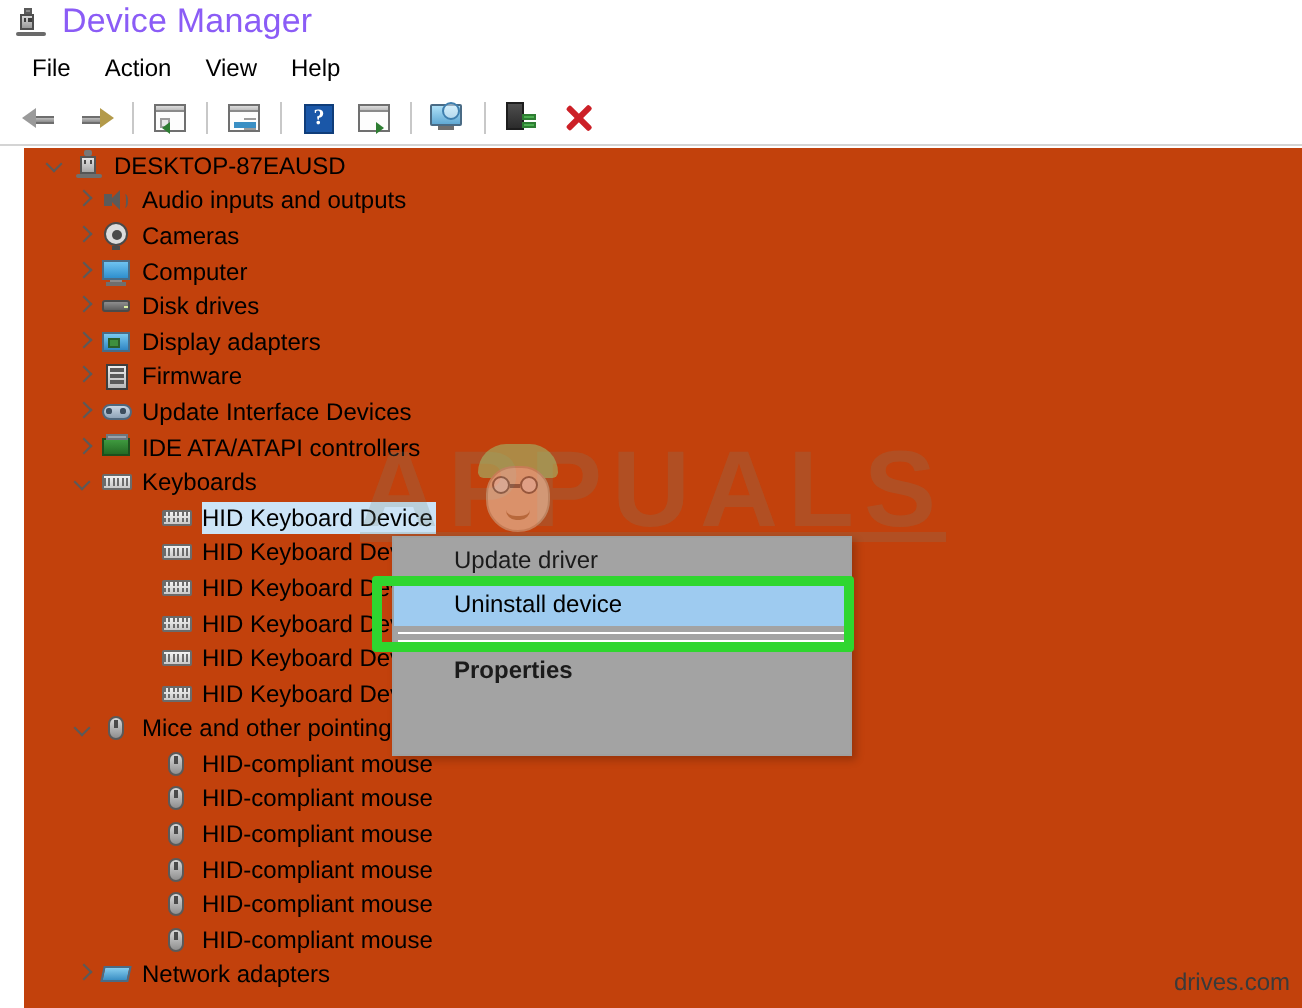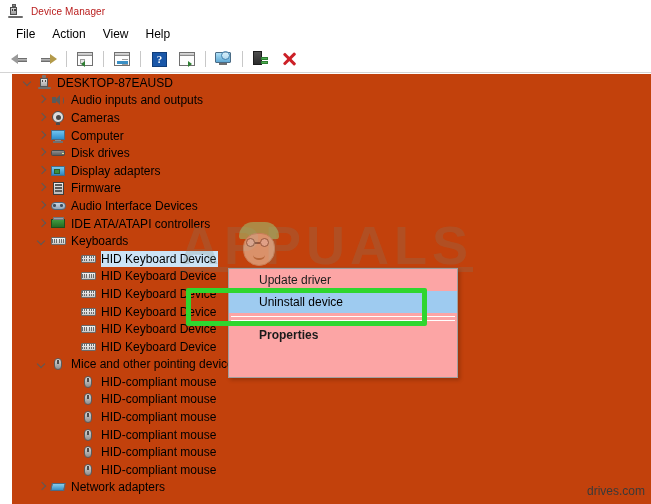--- a/index.html
+++ b/index.html
@@ -25,22 +25,22 @@
     display: flex; align-items: center;
     padding-left: 7px;
   }
   .titlebar .tb-icon {
     width: 16px; height: 16px;
     position: relative;
     flex: 0 0 auto;
     margin-right: 8px;
   }
   .titlebar .tb-title {
-    font-size: 10px;
-    color: #b91c1c;
+    font-size: 17px;
+    color: #8b5cf6;
     letter-spacing: 0.1px;
     white-space: nowrap;
   }
 
   
   .menubar {
     position: absolute; left: 0; top: 22px;
     width: 651px; height: 23px;
     background: #ffffff;
     display: flex; align-items: center;
@@ -735,21 +735,21 @@
         </div>
         <div class="lbl">Firmware</div>
       </div>
       <div class="row ind1">
         <div class="chev "></div>
         <div class="ico i-hid">
           <div class="pad"></div>
           <div class="b1"></div>
           <div class="b2"></div>
         </div>
-        <div class="lbl">Audio Interface Devices</div>
+        <div class="lbl">Update Interface Devices</div>
       </div>
       <div class="row ind1">
         <div class="chev "></div>
         <div class="ico i-ide">
           <div class="board"></div>
           <div class="cap"></div>
         </div>
         <div class="lbl">IDE ATA/ATAPI controllers</div>
       </div>
       <div class="row ind1">
@@ -873,21 +873,21 @@
       </div>
       <div class="row ind1">
         <div class="chev "></div>
         <div class="ico i-net">
           <div class="card"></div>
         </div>
         <div class="lbl">Network adapters</div>
       </div>
     </div>
 
-  <div class="ctxmenu" style="background: #fca5a5; margin-left: 32px;">
+  <div class="ctxmenu" style="background: #a3a3a3;">
     <div class="ctx-item">Update driver</div>
     <div class="ctx-item sel" style="background: rgb(158, 203, 240);">Uninstall device</div>
     <div class="ctx-sep"></div>
     <div class="ctx-sep"></div>
     <div class="ctx-item bold">Properties</div>
   </div>
 
   <div class="greenbox" style="border-color: rgb(47, 214, 47);"></div>
 
   <div class="wm-site">drives.com</div>

